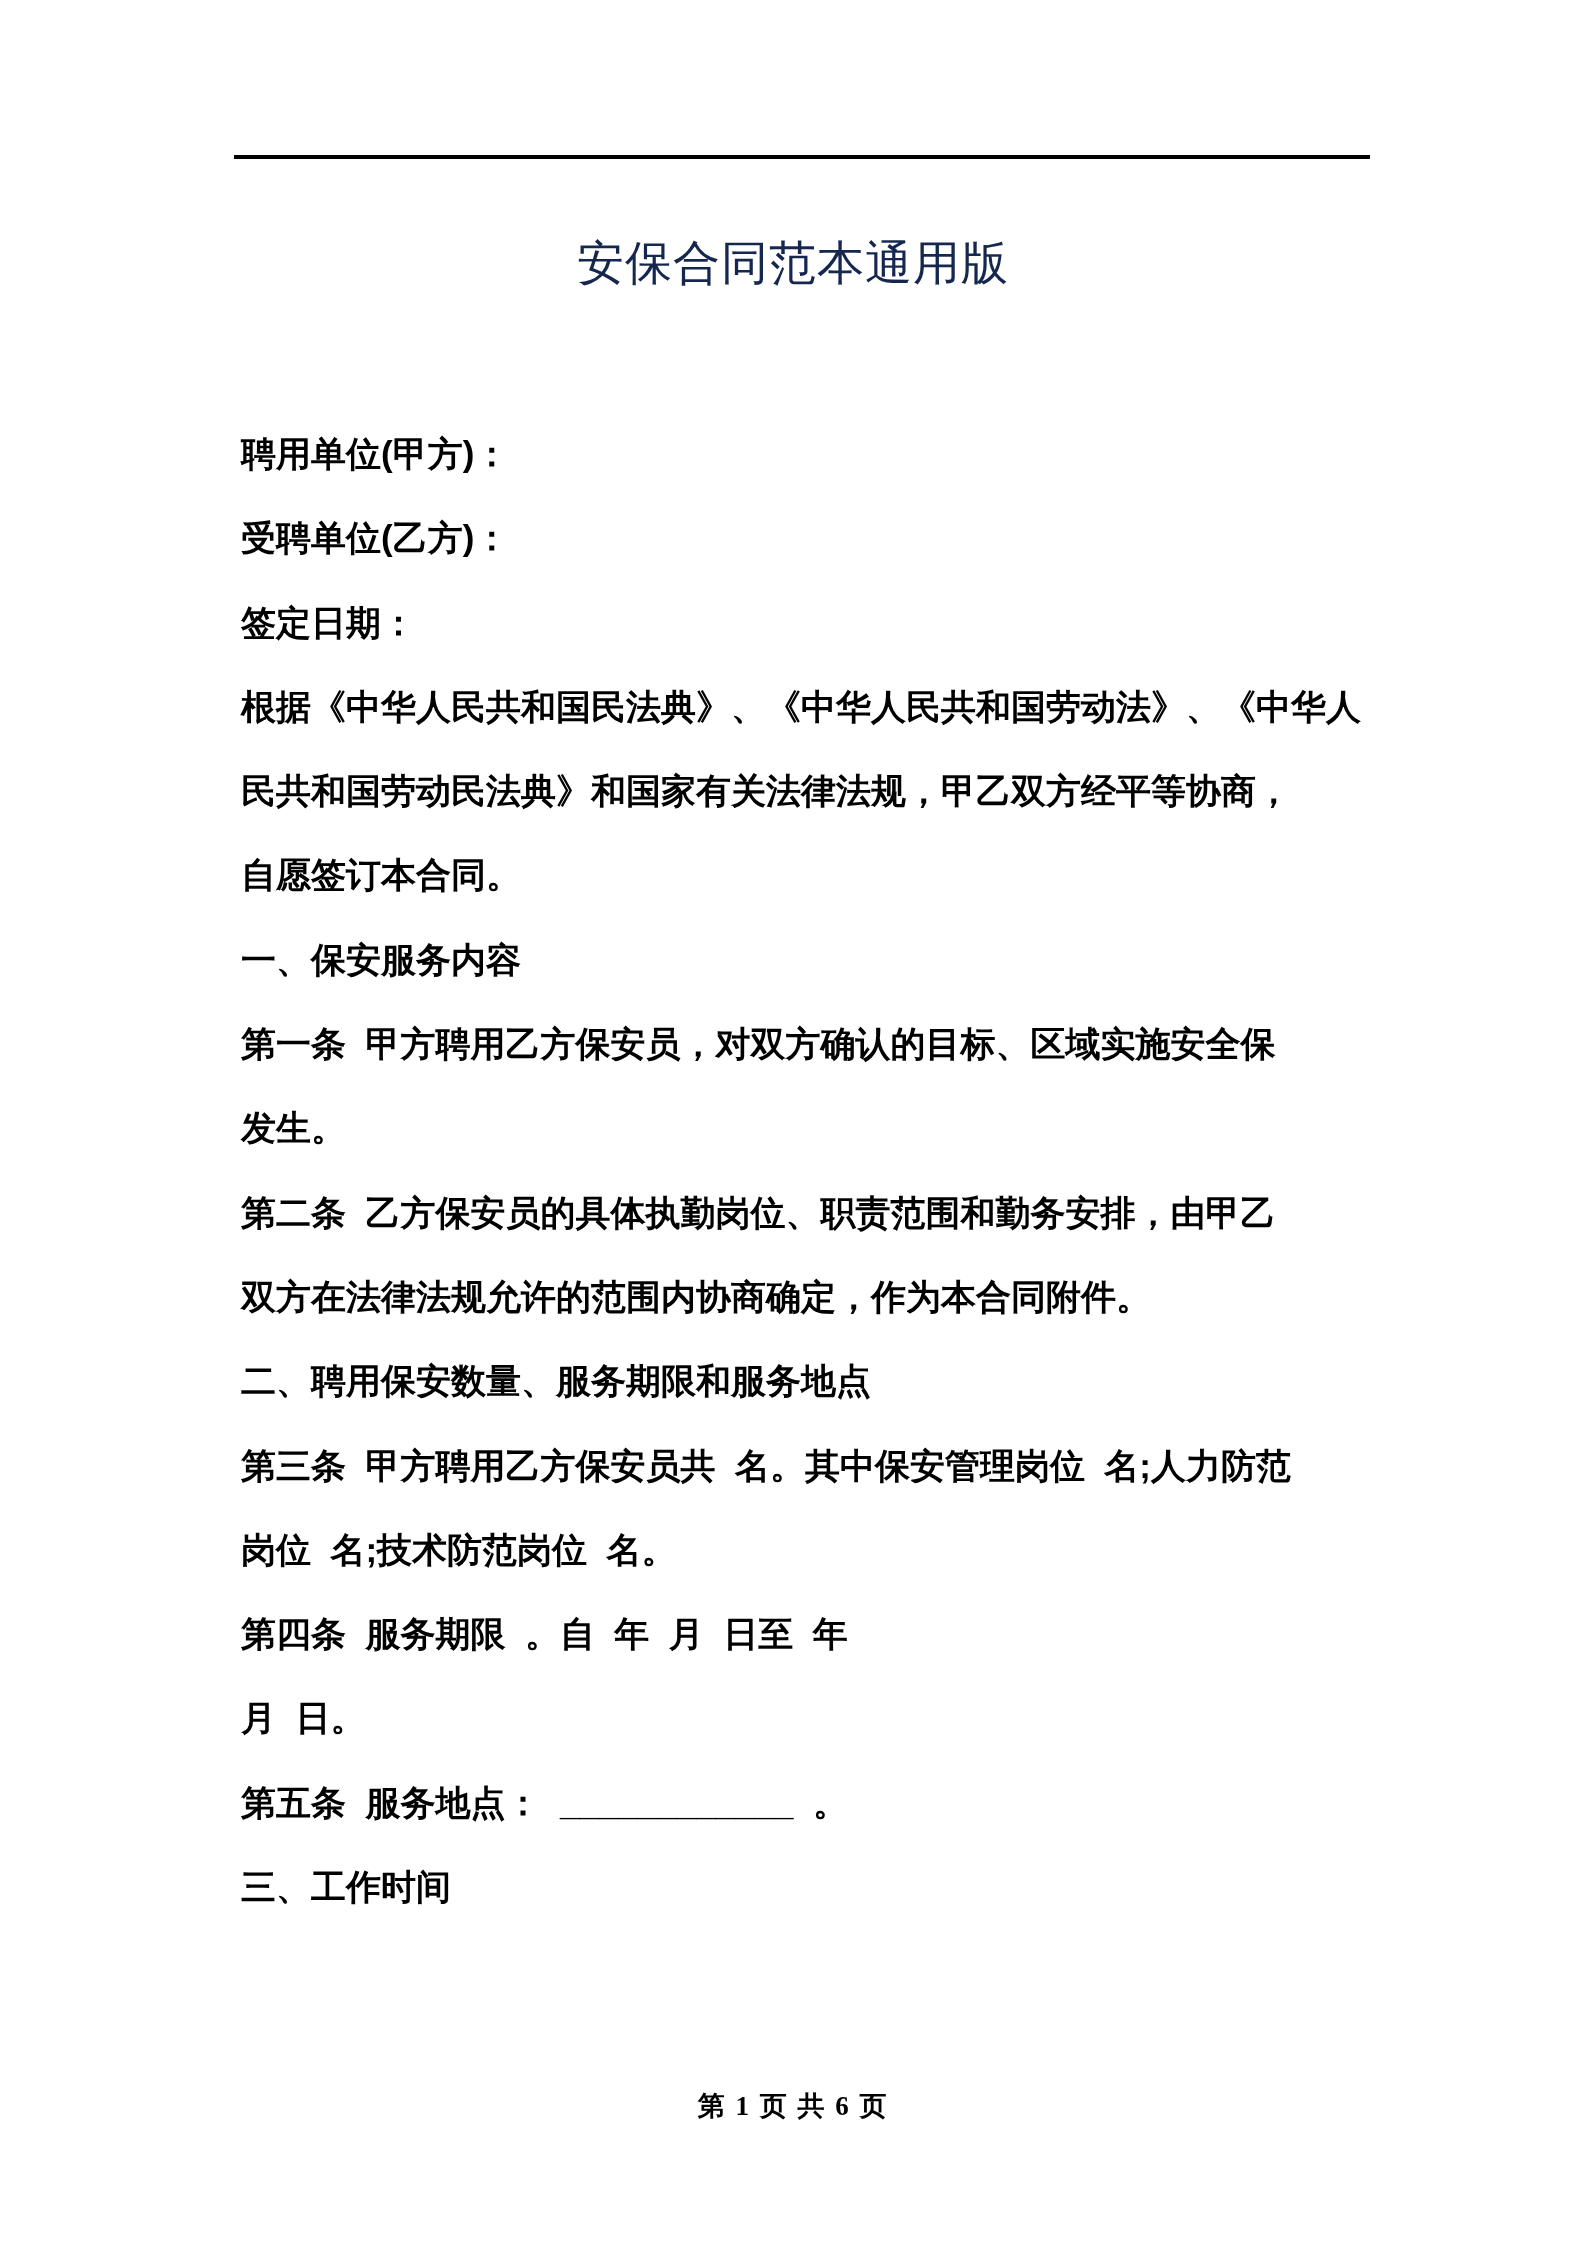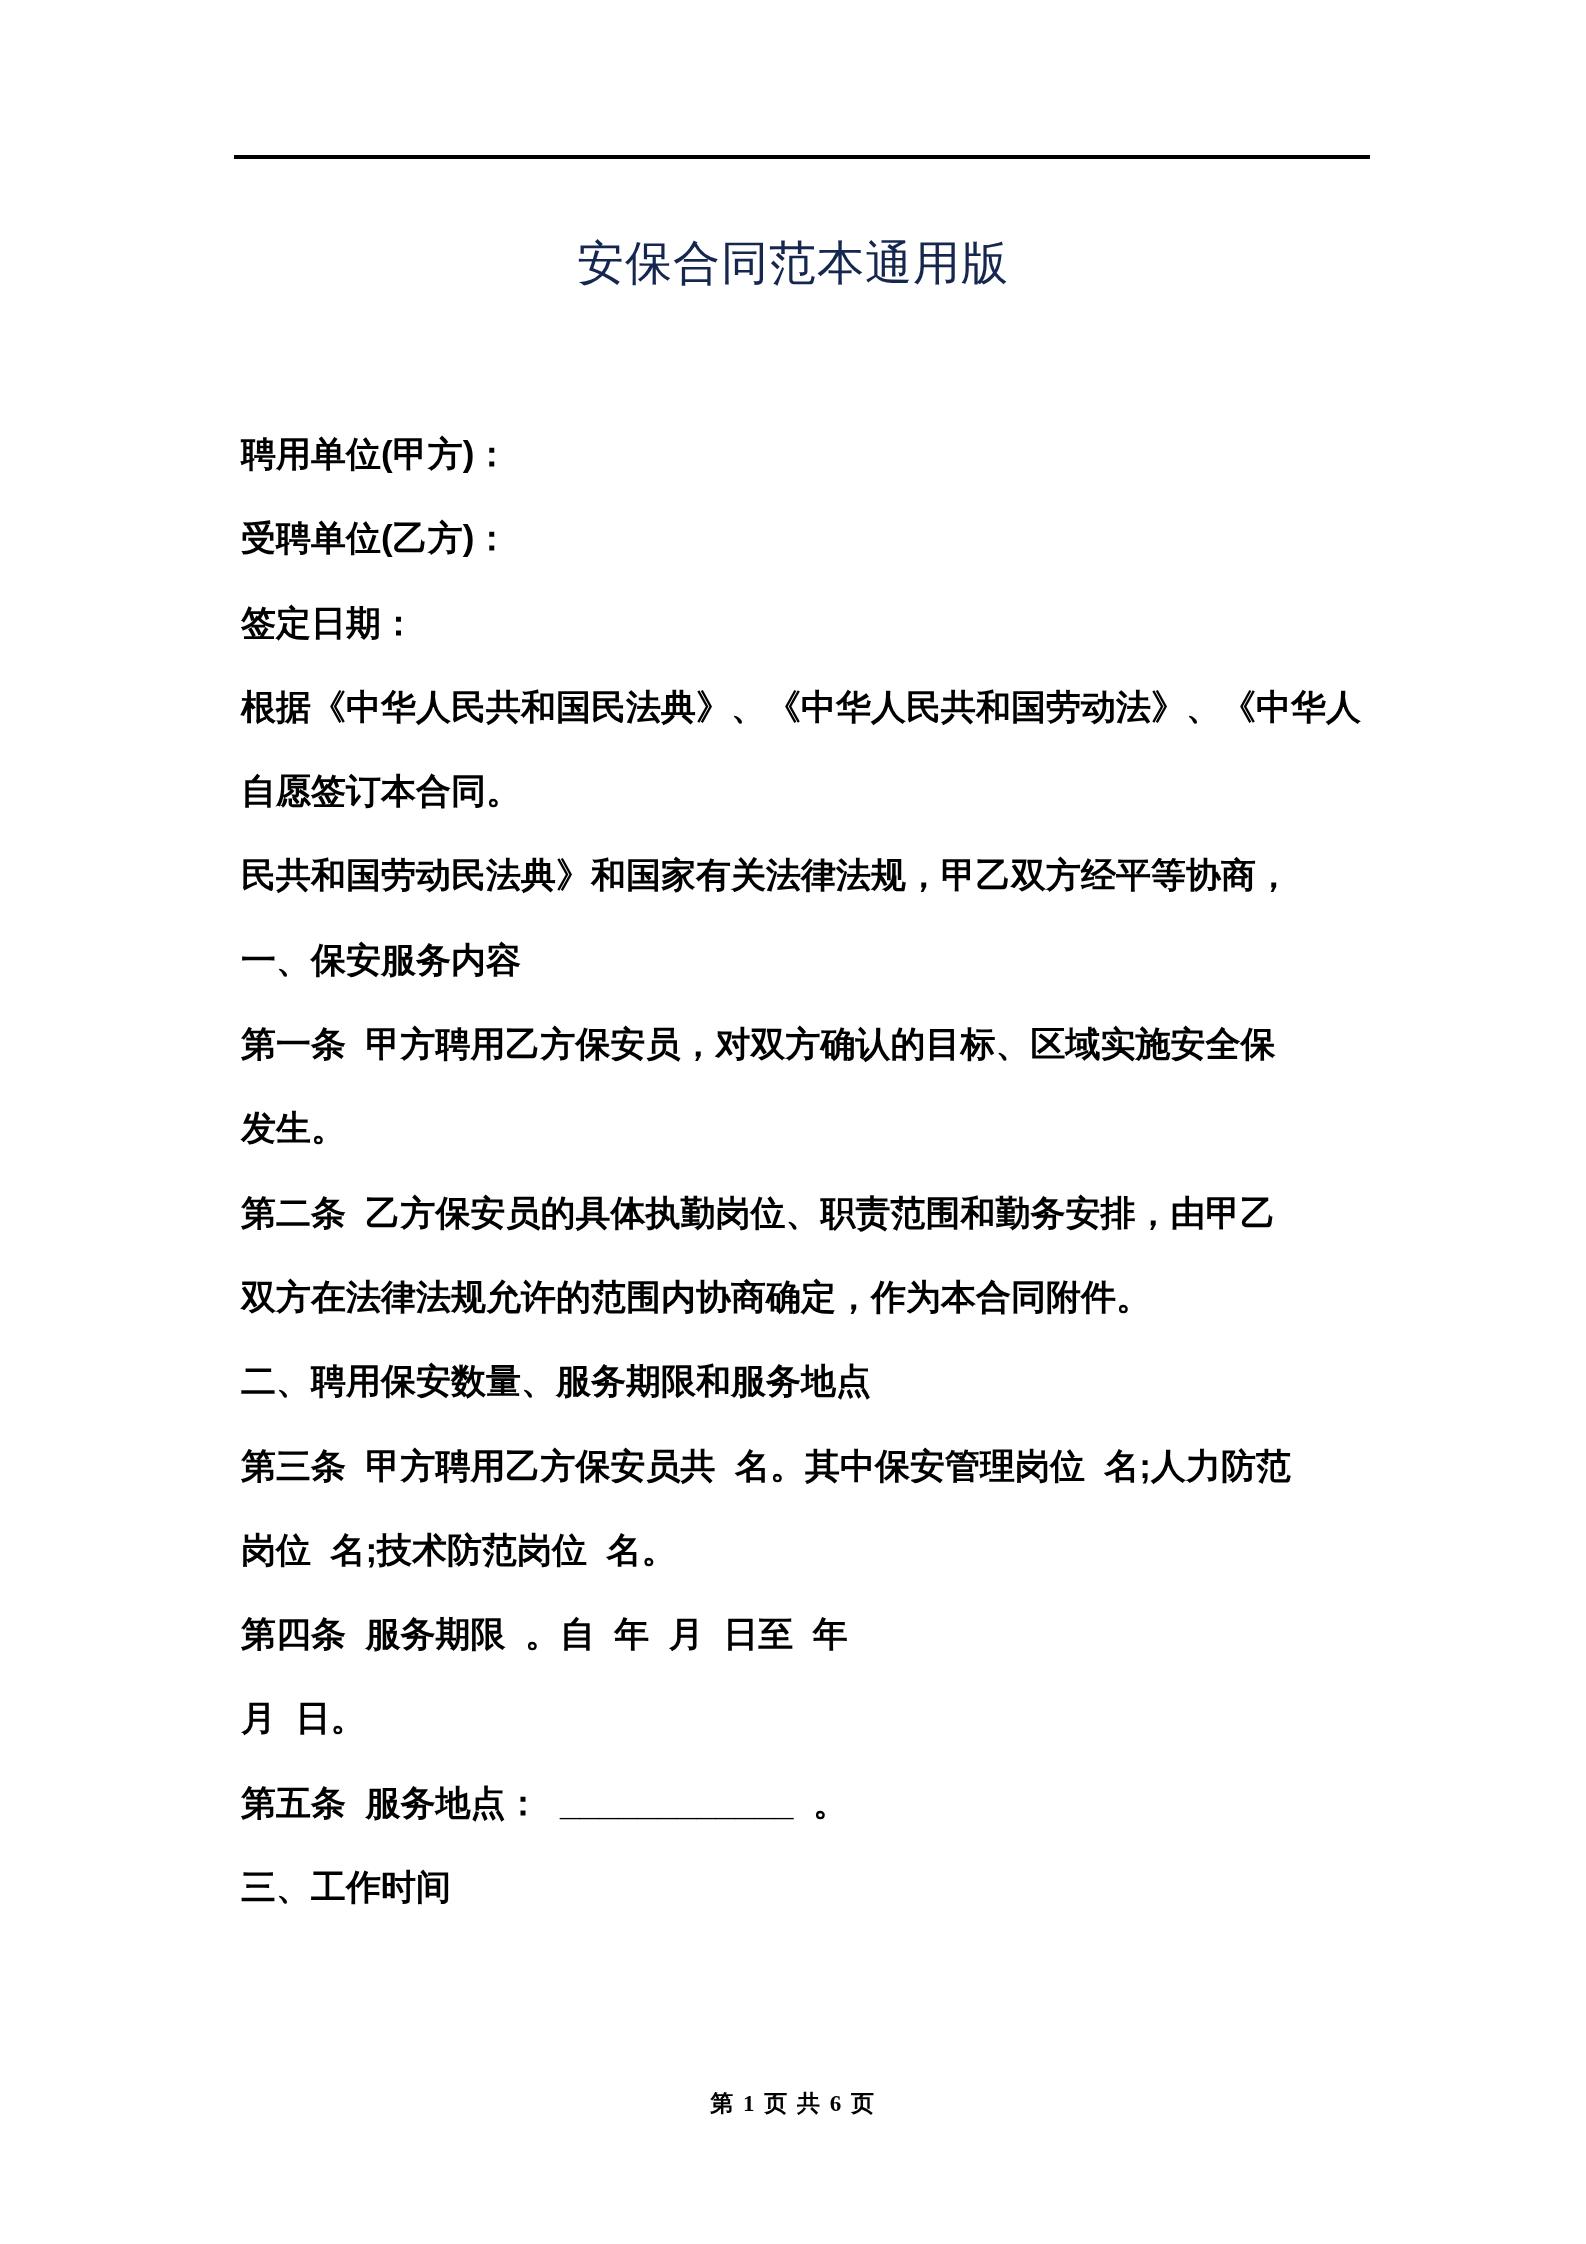--- a/index.html
+++ b/index.html
@@ -49,42 +49,42 @@
     color: #000000;
     white-space: pre;
   }
   .page-footer {
     position: absolute;
     left: 0;
     top: 2088px;
     width: 100%;
     text-align: center;
     font-family: "Liberation Serif", serif;
-    font-size: 23px;
+    font-size: 27px;
     font-weight: bold;
     letter-spacing: 2px;
     color: #000000;
   }
 </style>
 </head>
 <body>
 
 <div class="page">
 
   <div class="top-rule" style="background: rgb(0, 0, 0);"></div>
 
   <h1 class="doc-title" style="color: rgb(22, 39, 79);">安保合同范本通用版</h1>
 
   <div class="doc-body">
     <div class="text-line" style="color: rgb(0, 0, 0);">聘用单位(甲方)：</div>
     <div class="text-line" style="color: rgb(0, 0, 0);">受聘单位(乙方)：</div>
     <div class="text-line" style="color: rgb(0, 0, 0);">签定日期：</div>
     <div class="text-line" style="color: rgb(0, 0, 0);">根据《中华人民共和国民法典》、《中华人民共和国劳动法》、《中华人</div>
+    <div class="text-line" style="color: rgb(0, 0, 0);">民共和国劳动民法典》和国家有关法律法规，甲乙双方经平等协商，</div>
     <div class="text-line" style="color: rgb(0, 0, 0);">自愿签订本合同。</div>
-    <div class="text-line" style="color: rgb(0, 0, 0);">民共和国劳动民法典》和国家有关法律法规，甲乙双方经平等协商，</div>
     <div class="text-line" style="color: rgb(0, 0, 0);">一、保安服务内容</div>
     <div class="text-line" style="color: rgb(0, 0, 0);">第一条  甲方聘用乙方保安员，对双方确认的目标、区域实施安全保</div>
     <div class="text-line" style="color: #000000;">发生。</div>
     <div class="text-line" style="color: rgb(0, 0, 0);">第二条  乙方保安员的具体执勤岗位、职责范围和勤务安排，由甲乙</div>
     <div class="text-line" style="color: rgb(0, 0, 0);">双方在法律法规允许的范围内协商确定，作为本合同附件。</div>
     <div class="text-line" style="color: rgb(0, 0, 0);">二、聘用保安数量、服务期限和服务地点</div>
     <div class="text-line" style="color: rgb(0, 0, 0);">第三条  甲方聘用乙方保安员共  名。其中保安管理岗位  名;人力防范</div>
     <div class="text-line" style="color: rgb(0, 0, 0);">岗位  名;技术防范岗位  名。</div>
     <div class="text-line" style="color: rgb(0, 0, 0);">第四条  服务期限  。自  年  月  日至  年</div>
     <div class="text-line" style="color: rgb(0, 0, 0);">月  日。</div>

